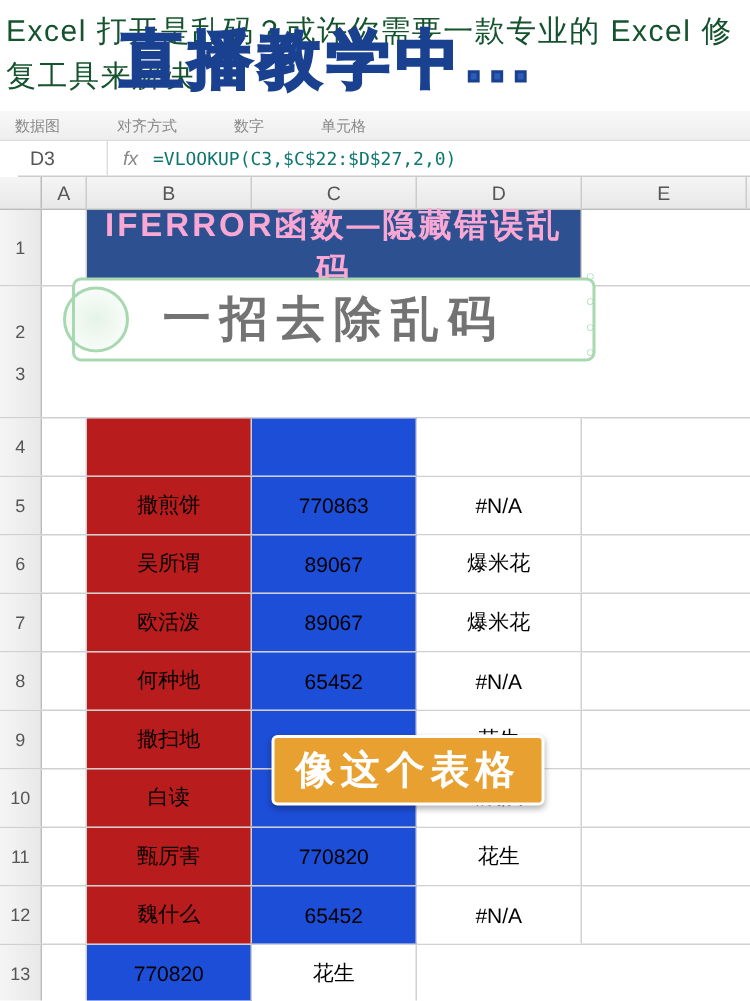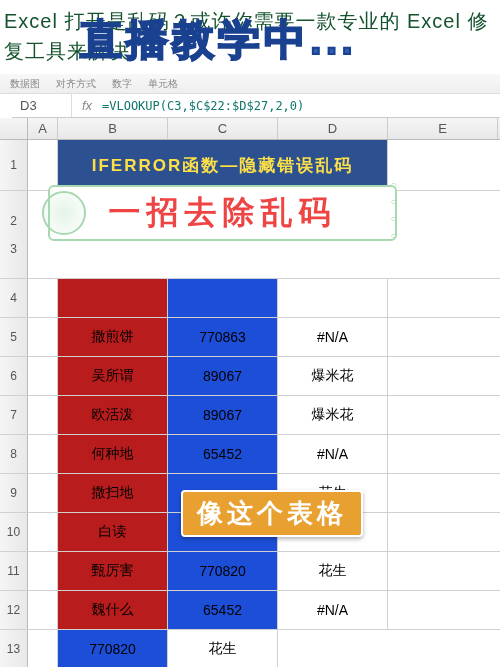--- a/index.html
+++ b/index.html
@@ -2,21 +2,21 @@
 <html><head>
   <meta charset="utf-8">
   <style>
     * { margin: 0; padding: 0; box-sizing: border-box; }
     body { font-family: "Microsoft YaHei", Arial, sans-serif; width: 500px; height: 667px; overflow: hidden; background: #fff; position: relative; }
     
     .article-title { font-size: 20px; color: #14532d; padding: 6px 4px; line-height: 1.5; letter-spacing: 1px; }
     
     .overlay-blue { position: absolute; top: 12px; left: 80px; font-size: 42px; font-weight: bold; color: #2b5cb8; -webkit-text-stroke: 2px #1a4090; letter-spacing: 4px; z-index: 10; }
     
-    .toolbar-hint { position: absolute; top: 74px; left: 0; right: 0; height: 20px; background: linear-gradient(to bottom, #f8f8f8, #eee); border-bottom: 1px solid #ddd; display: flex; align-items: center; padding: 0 10px; font-size: 10px; color: #888; gap: 16px; }
+    .toolbar-hint { position: absolute; top: 74px; left: 0; right: 0; height: 20px; background: linear-gradient(to bottom, #f8f8f8, #eee); border-bottom: 1px solid #ddd; display: flex; align-items: center; padding: 0 10px; font-size: 10px; color: #888; gap: 38px; }
     
     .formula-bar { position: absolute; top: 94px; left: 0; right: 0; height: 24px; background: #fff; border-bottom: 1px solid #ccc; display: flex; align-items: center; font-size: 13px; margin-left: 12px; }
     .cell-ref { width: 60px; padding: 0 8px; color: #555; border-right: 1px solid #ddd; height: 100%; display: flex; align-items: center; }
     .fx { width: 30px; text-align: center; color: #888; font-style: italic; }
     .formula-text { flex: 1; color: #0f766e; font-family: Consolas, monospace; font-size: 12px; }
     
     .sheet { position: absolute; top: 118px; left: 0; right: 0; bottom: 0; }
     
     .col-headers { display: flex; height: 22px; background: linear-gradient(to bottom, #f5f5f5, #e8e8e8); border-bottom: 1px solid #bbb; }
     .row-header-spacer { width: 28px; border-right: 1px solid #bbb; }
@@ -29,24 +29,24 @@
     
     .grid { position: relative; }
     .row { display: flex; border-bottom: 1px solid #d0d0d0; position: relative; }
     .row-header { width: 28px; background: linear-gradient(to right, #f5f5f5, #e8e8e8); border-right: 1px solid #bbb; text-align: center; font-size: 12px; color: #555; display: flex; align-items: center; justify-content: center; }
     .cell { border-right: 1px solid #d0d0d0; font-size: 14px; text-align: center; display: flex; align-items: center; justify-content: center; padding: 8px 4px; }
     
     .r1 .cell { height: 50px; }
     .r2r3 .cell { height: 44px; }
     .rd .cell { height: 38px; }
     
-    .title-cell { background: #2d5090; color: #fde047; font-size: 17px; font-weight: bold; letter-spacing: 2px; width: 330px; }
+    .title-cell { background: #2d5090; color: #f9a8d4; font-size: 22px; font-weight: bold; letter-spacing: 2px; width: 330px; }
     
     .banner-wrap { width: 330px; background: #fff; position: relative; }
-    .banner { position: absolute; left: -10px; right: -10px; top: -6px; bottom: -6px; background: #fff; border: 2px solid #a8d8b0; border-radius: 6px; display: flex; align-items: center; justify-content: center; font-size: 32px; font-weight: bold; color: #ef4444; letter-spacing: 6px; }
+    .banner { position: absolute; left: -10px; right: -10px; top: -6px; bottom: -6px; background: #fff; border: 2px solid #a8d8b0; border-radius: 6px; display: flex; align-items: center; justify-content: center; font-size: 32px; font-weight: bold; color: #737373; letter-spacing: 6px; }
     .banner::before { content: ""; position: absolute; left: -8px; top: 50%; transform: translateY(-50%); width: 40px; height: 40px; border: 2px solid #a8d8b0; border-radius: 50%; background: radial-gradient(circle, rgba(168,216,176,0.3), transparent); }
     .banner::after { content: "○○○○"; position: absolute; right: -4px; top: 50%; transform: translateY(-50%); color: #a8d8b0; font-size: 10px; writing-mode: vertical-lr; }
     
     .data-B { width: 110px; background: #b91c1c; }
     .data-C { width: 110px; background: #1d4ed8; }
     .data-D { width: 110px; background: #fff; }
     
     .yellow-badge { position: absolute; left: 145px; top: 490px; background: #e8a030; color: #fff; font-size: 26px; font-weight: bold; padding: 4px 14px; border: 2px solid #fff; border-radius: 4px; letter-spacing: 4px; z-index: 5; box-shadow: 0 2px 4px rgba(0,0,0,0.3); margin-left: 36px; }
     
     .gap-cell { width: 30px; }

